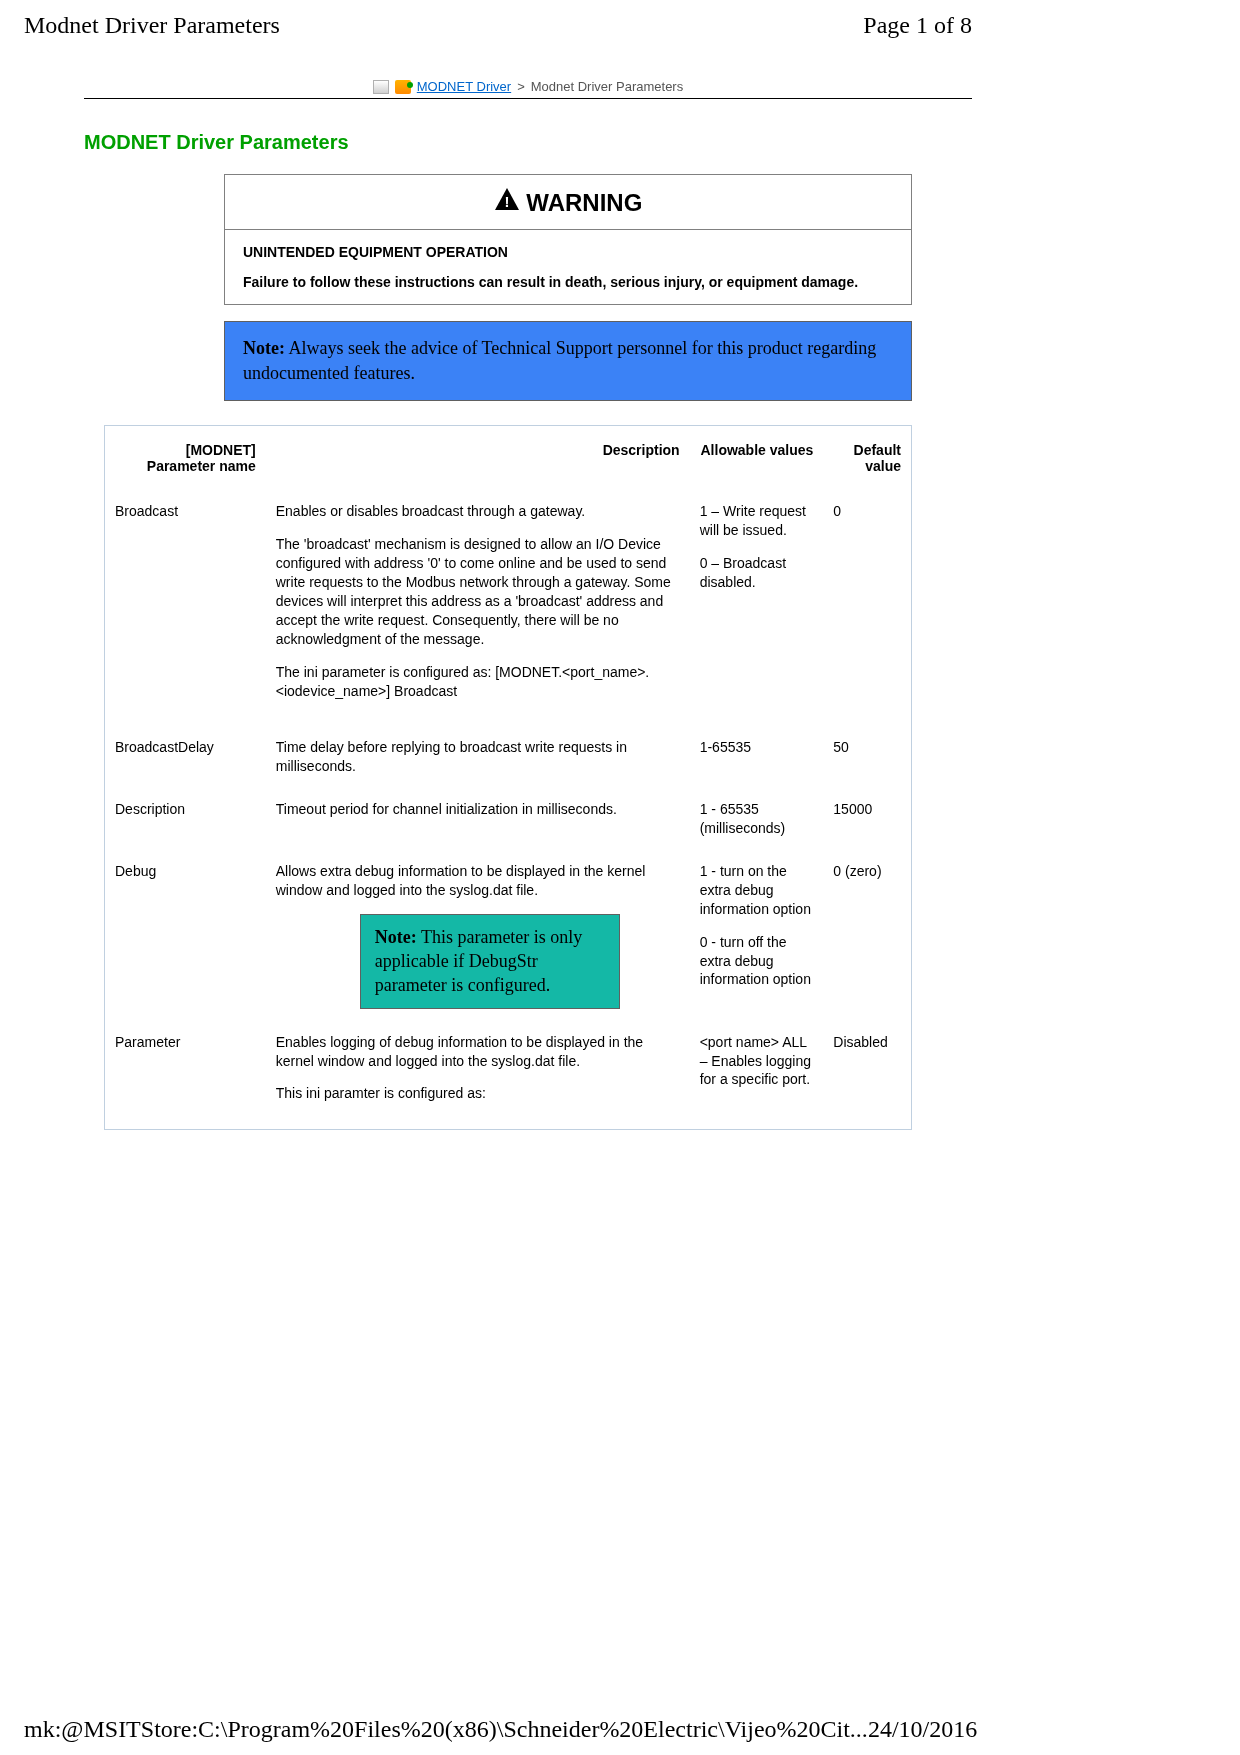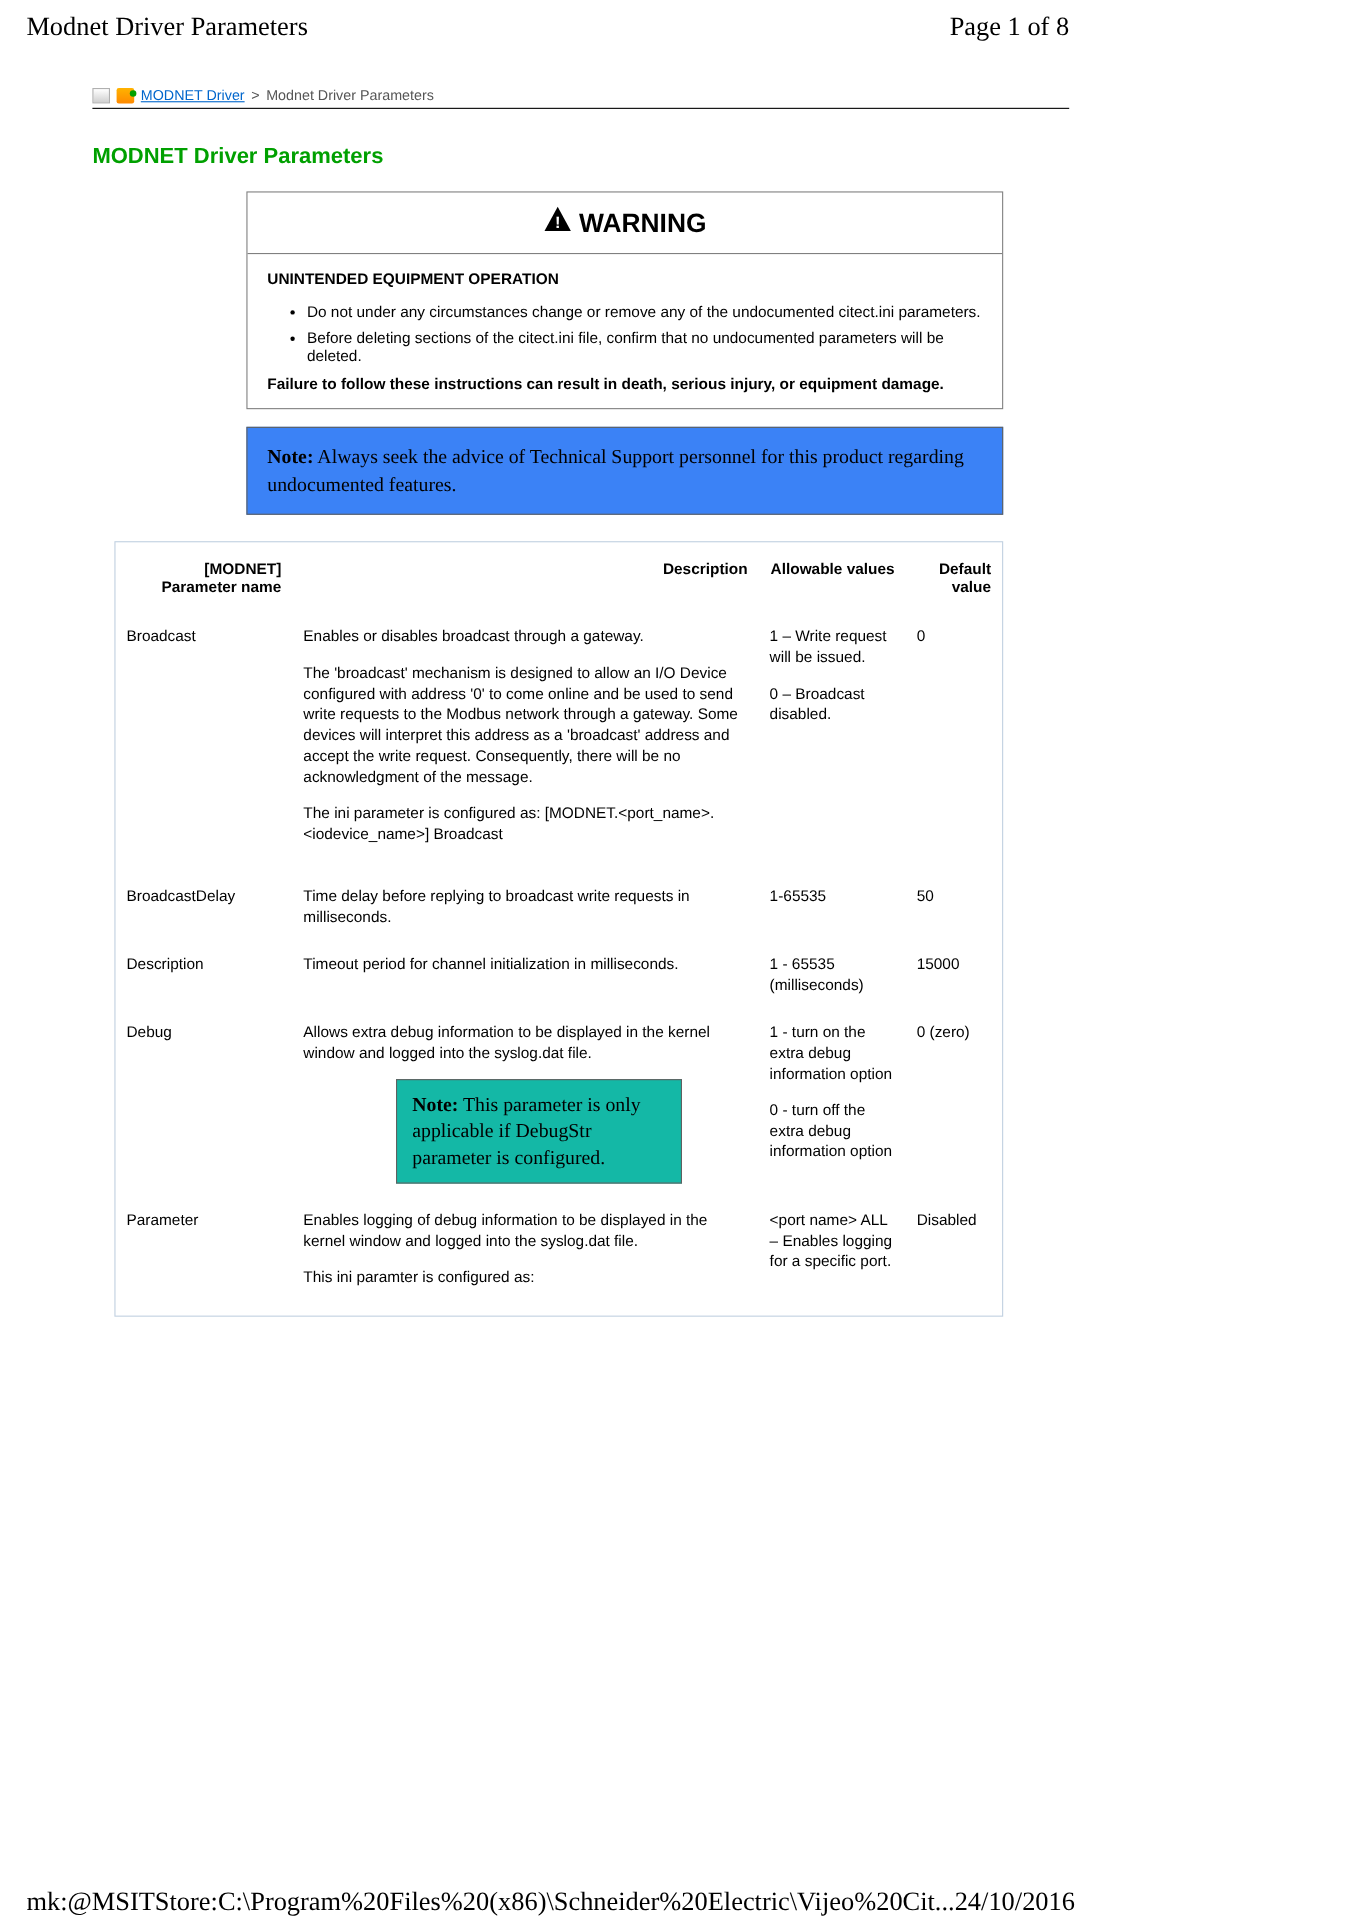--- a/index.html
+++ b/index.html
@@ -1,20 +1,20 @@
 <!DOCTYPE html>
 <html><head>
 <meta charset="utf-8">
 <style>
   * { box-sizing: border-box; margin: 0; padding: 0; }
   html, body { width: 1240px; background: #fff; font-family: Verdana, Arial, sans-serif; color: #000; }
   .page { width: 996px; min-height: 1755px; padding: 12px 24px 0 24px; position: relative; }
   .hdr-row { display: flex; justify-content: space-between; font-family: 'Times New Roman', serif; font-size: 24px; margin-bottom: 24px; }
   .hdr-left { } .hdr-right { text-align: left; }
-  .breadcrumb-bar { display: flex; align-items: center; gap: 6px; font-size: 13px; margin-top: 40px; margin-bottom: 4px; padding-left: 60px; color:#555;}
+  .breadcrumb-bar { display: flex; align-items: center; gap: 6px; font-size: 13px; margin-top: 40px; margin-bottom: 4px; padding-left: 60px; color:#555;justify-content:center;}
   .bc-link { color: #0066cc; text-decoration: underline; }
   .bc-icon { width: 16px; height: 14px; display: inline-block; }
   .bc-icon-book { background: linear-gradient(#ffb300,#ff8a00); border-radius: 2px; position:relative; }
   .bc-icon-book::after{content:''; position:absolute; right:-2px; top:2px; width:6px; height:6px; background:#00a000; border-radius:50%;}
   .bc-icon-page { background: linear-gradient(#fff,#d0d0d0); border:1px solid #b0b0b0; }
   hr.bc-hr { border: none; border-top: 1px solid #000; margin: 0 0 32px 60px; }
   .content { padding-left: 60px; padding-right: 60px; }
   
   .h2-title { color: #00a000; font-weight: bold; font-size: 20px; font-family: Arial, sans-serif; margin-bottom: 20px; }
 
@@ -70,24 +70,20 @@
         <span class="warning-tri">
           <svg width="26" height="24" viewBox="0 0 26 24">
               <polygon points="13,1 25,23 1,23" fill="#000"></polygon>
               <text x="13" y="20" text-anchor="middle" font-size="15" fill="#fff" font-family="Arial" font-weight="bold">!</text>
             </svg>
         </span>
         <b>WARNING</b>
       </div>
       <div class="warning-body">
         <div class="warning-subhead">UNINTENDED EQUIPMENT OPERATION</div>
-        <ul class="warning-ul">
-          <li>Do not under any circumstances change or remove any of the undocumented citect.ini parameters.</li>
-          <li>Before deleting sections of the citect.ini file, confirm that no undocumented parameters will be deleted.</li>
-        </ul>
         <div class="warning-failure">Failure to follow these instructions can result in death, serious injury, or equipment damage.</div>
       </div>
     </div>
 
     <div class="note-box">
       <span class="note-label">Note:</span><span> Always seek the advice of Technical Support personnel for this product regarding undocumented features.</span>
     </div>
 
     <div class="param-table-wrap">
       <table class="params">

